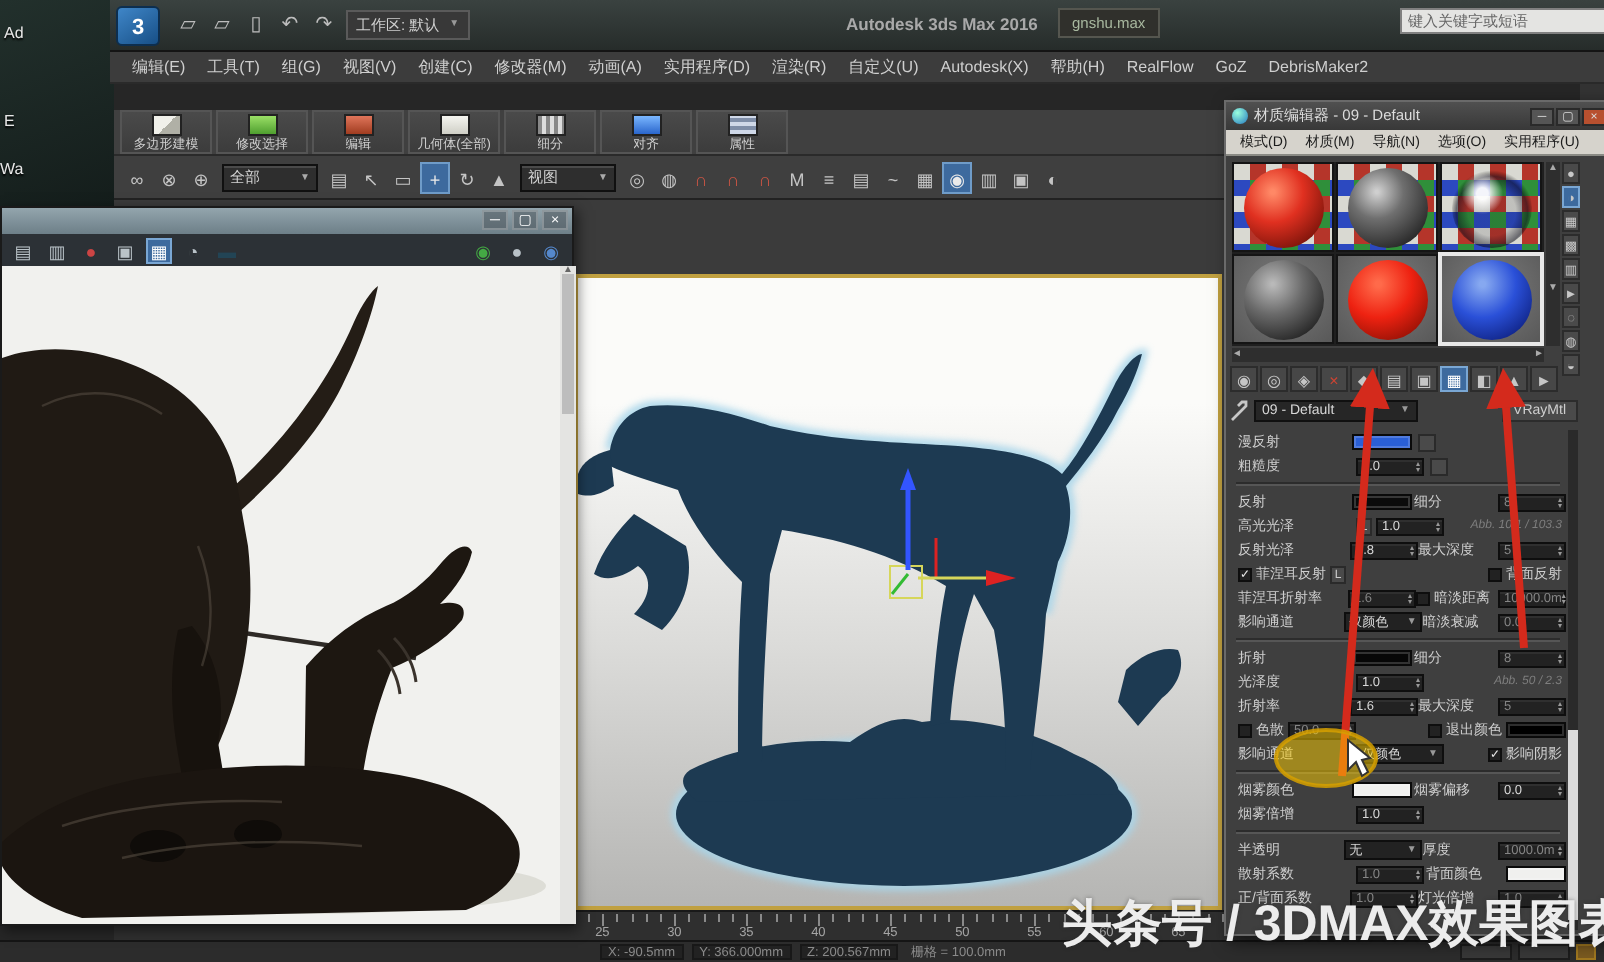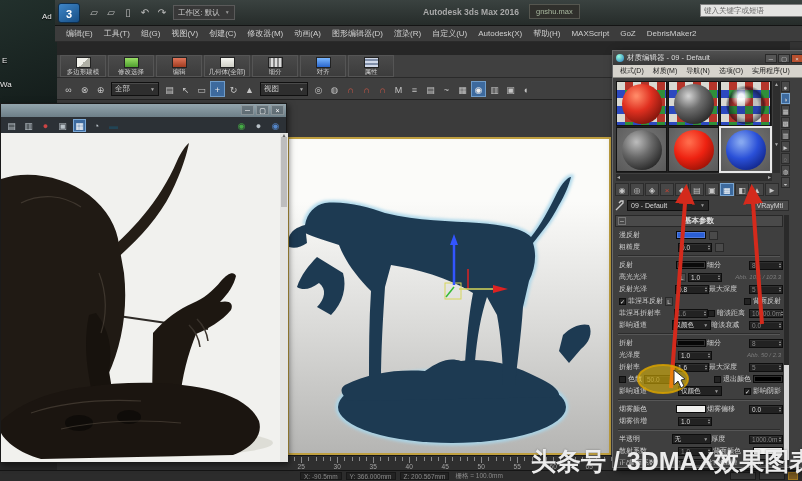--- a/index.html
+++ b/index.html
@@ -189,21 +189,21 @@
   #overlay{position:absolute;left:0;top:0;width:802px;height:481px;pointer-events:none;z-index:50;}
   #watermark{position:absolute;left:531px;top:445px;z-index:60;color:#ececec;font-size:25px;
              font-weight:bold;white-space:nowrap;text-shadow:0 0 2px rgba(40,40,40,.45);pointer-events:none;}
 </style>
 </head>
 <body>
 
 <div id="stage">
 
   <div id="desktop">
-      <span class="dt-label" style="left: 2px; top: 12px; margin-left: 40px;">Ad</span>
+      <span class="dt-label" style="left: 2px; top: 12px;">Ad</span>
       <span class="dt-label" style="left: 2px; top: 56px;">E</span>
       <span class="dt-label" style="left: 0px; top: 80px;">Wa</span>
     </div>
 
   <div id="titlebar">
     <div id="logo">3</div>
     <div id="quick">
         <span class="q-ic">▱</span>
         <span class="q-ic">▱</span>
         <span class="q-ic">▯</span>
@@ -221,26 +221,26 @@
   </div>
 
   <div id="menubar">
       <span class="menu-item">编辑(E)</span>
       <span class="menu-item">工具(T)</span>
       <span class="menu-item">组(G)</span>
       <span class="menu-item">视图(V)</span>
       <span class="menu-item">创建(C)</span>
       <span class="menu-item">修改器(M)</span>
       <span class="menu-item">动画(A)</span>
-      <span class="menu-item">图形编辑器(D)</span>
+      <span class="menu-item">实用程序(D)</span>
       <span class="menu-item">渲染(R)</span>
       <span class="menu-item">自定义(U)</span>
       <span class="menu-item">Autodesk(X)</span>
       <span class="menu-item">帮助(H)</span>
-      <span class="menu-item">MAXScript</span>
+      <span class="menu-item">RealFlow</span>
       <span class="menu-item">GoZ</span>
       <span class="menu-item">DebrisMaker2</span>
     </div>
 
   <div id="ribbon-btns">
       <span class="rbtn">
         <span class="ric ic-cube"></span>
         <span class="lbl">多边形建模</span>
       </span>
       <span class="rbtn">
@@ -521,24 +521,20 @@
       <svg width="9" height="11" viewBox="0 0 9 11">
         <path d="M1 10 L6 5 M6 5 L8 3 L8 1 L6 1 L4 3" stroke="#c8c8c8" stroke-width="1.4" fill="none"></path>
       </svg>
       <span id="me-name">
         <span>09 - Default</span>
         <span class="arr">▼</span>
       </span>
       <span id="me-type">VRayMtl</span>
     </div>
     <div id="me-rollout">
-      <div id="me-roll-hdr">
-        <span class="minus">–</span>
-        <span>基本参数</span>
-      </div>
       <div id="me-params">
           <div class="prow">
             <span class="p-lab">漫反射</span>
             <span class="p-swatch" style="background: rgb(42, 95, 214);"></span>
             <span class="p-mini"></span>
           </div>
           <div class="prow">
             <span class="p-lab">粗糙度</span>
             <span class="p-spin">0.0<span class="p-ud">
                 <span>▴</span>

